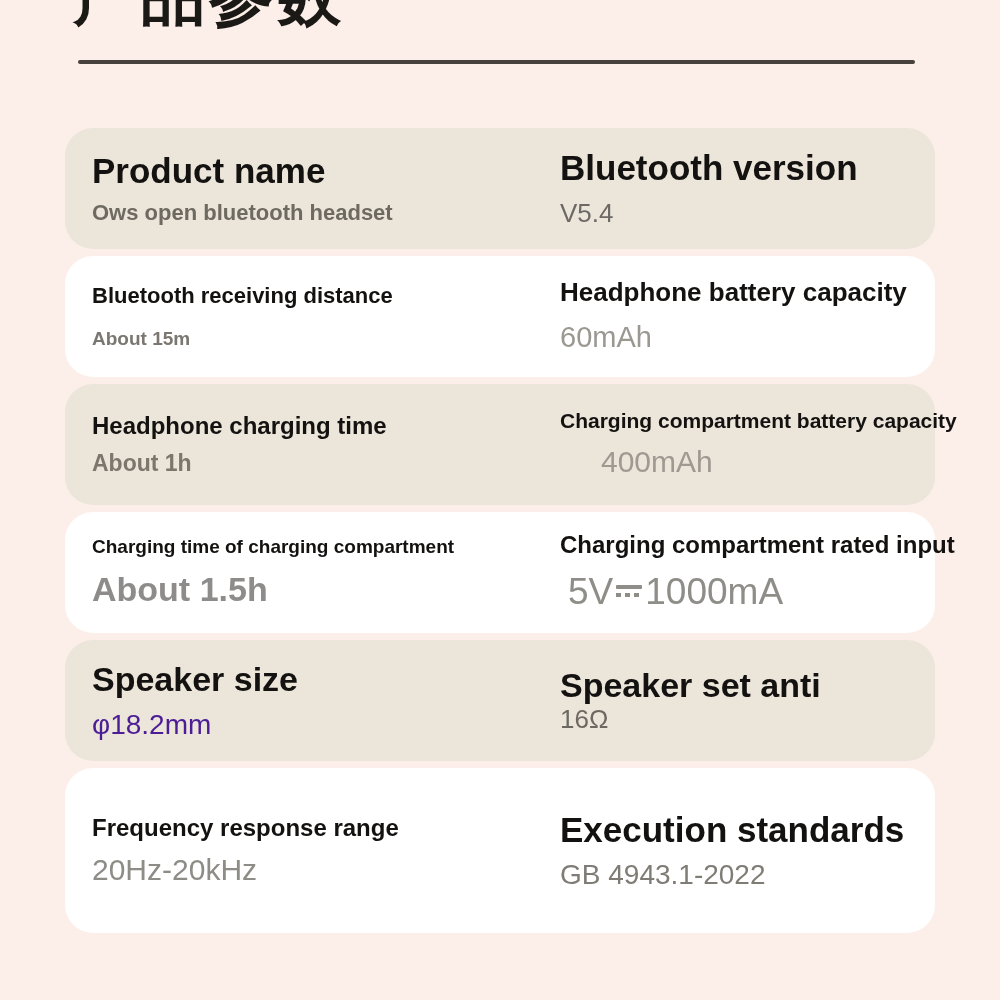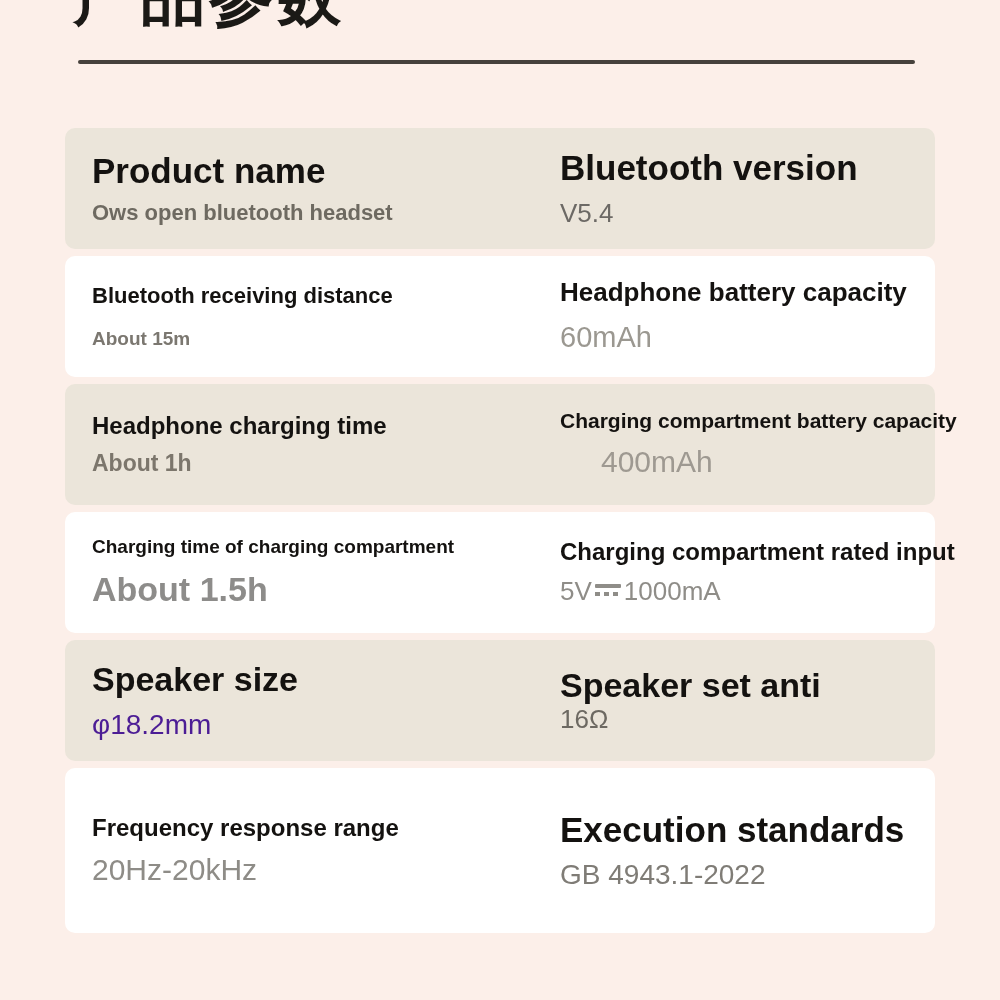--- a/index.html
+++ b/index.html
@@ -20,21 +20,21 @@
   }
   .title-underline{
     position:absolute;left:78px;top:60px;width:837px;height:4px;
     background:#46413c;border-radius:2px;
   }
 
   
   .rows{position:absolute;left:65px;top:128px;width:870px;}
   .row{
     width:870px;height:121px;margin-bottom:7px;
-    border-radius:10px;
+    border-radius:28px;
     display:grid;grid-template-columns:495px 1fr;
   }
   .row:last-child{height:165px;}
   .row.beige{background:#ebe5da;}
   .row.white{background:#ffffff;}
 
   .cell{
     display:flex;flex-direction:column;justify-content:center;
     min-width:0;
   }
@@ -45,21 +45,21 @@
   .value{line-height:1.15;white-space:nowrap;}
 
   
   .r1L{gap:9px;}  .r1L .label{font-size:35px;} .r1L .value{font-size:22px;font-weight:700;color:#6e6a61;}
   .r1R{gap:11px;} .r1R .label{font-size:35px;} .r1R .value{font-size:26px;color:#6c6965;}
   .r2L{gap:20px;} .r2L .label{font-size:22px;} .r2L .value{font-size:19px;font-weight:700;color:#7b7770;}
   .r2R{gap:13px;} .r2R .label{font-size:26px;} .r2R .value{font-size:29px;color:#9b9891;}
   .r3L{gap:10px;} .r3L .label{font-size:24px;} .r3L .value{font-size:23px;font-weight:700;color:#7c766c;}
   .r3R{gap:12px;} .r3R .label{font-size:21px;} .r3R .value{font-size:30px;color:#9e9991;margin-left:41px;}
   .r4L{gap:12px;} .r4L .label{font-size:19px;} .r4L .value{font-size:34px;font-weight:700;color:#8d8c8a;}
-  .r4R{gap:12px;} .r4R .label{font-size:24px;} .r4R .value{font-size:26px;color:#8f8d88;}
+  .r4R{gap:12px;} .r4R .label{font-size:24px;} .r4R .value{font-size:37px;color:#8f8d88;margin-left:8px;}
   .r5L{gap:10px;} .r5L .label{font-size:34px;} .r5L .value{font-size:28px;color:#4c1d95;}
   .r5R{} .r5R .label{font-size:34px;} .r5R .value{font-size:26px;color:#6d6962;}
   .r6L{gap:11px;} .r6L .label{font-size:24px;} .r6L .value{font-size:30px;color:#8e8c87;}
   .r6R{gap:9px;}  .r6R .label{font-size:35px;} .r6R .value{font-size:28px;color:#7f7c76;}
 
   
   .dc-sym{
     display:inline-flex;flex-direction:column;gap:4px;
     width:26px;vertical-align:middle;margin:0 3px 6px 3px;
   }

